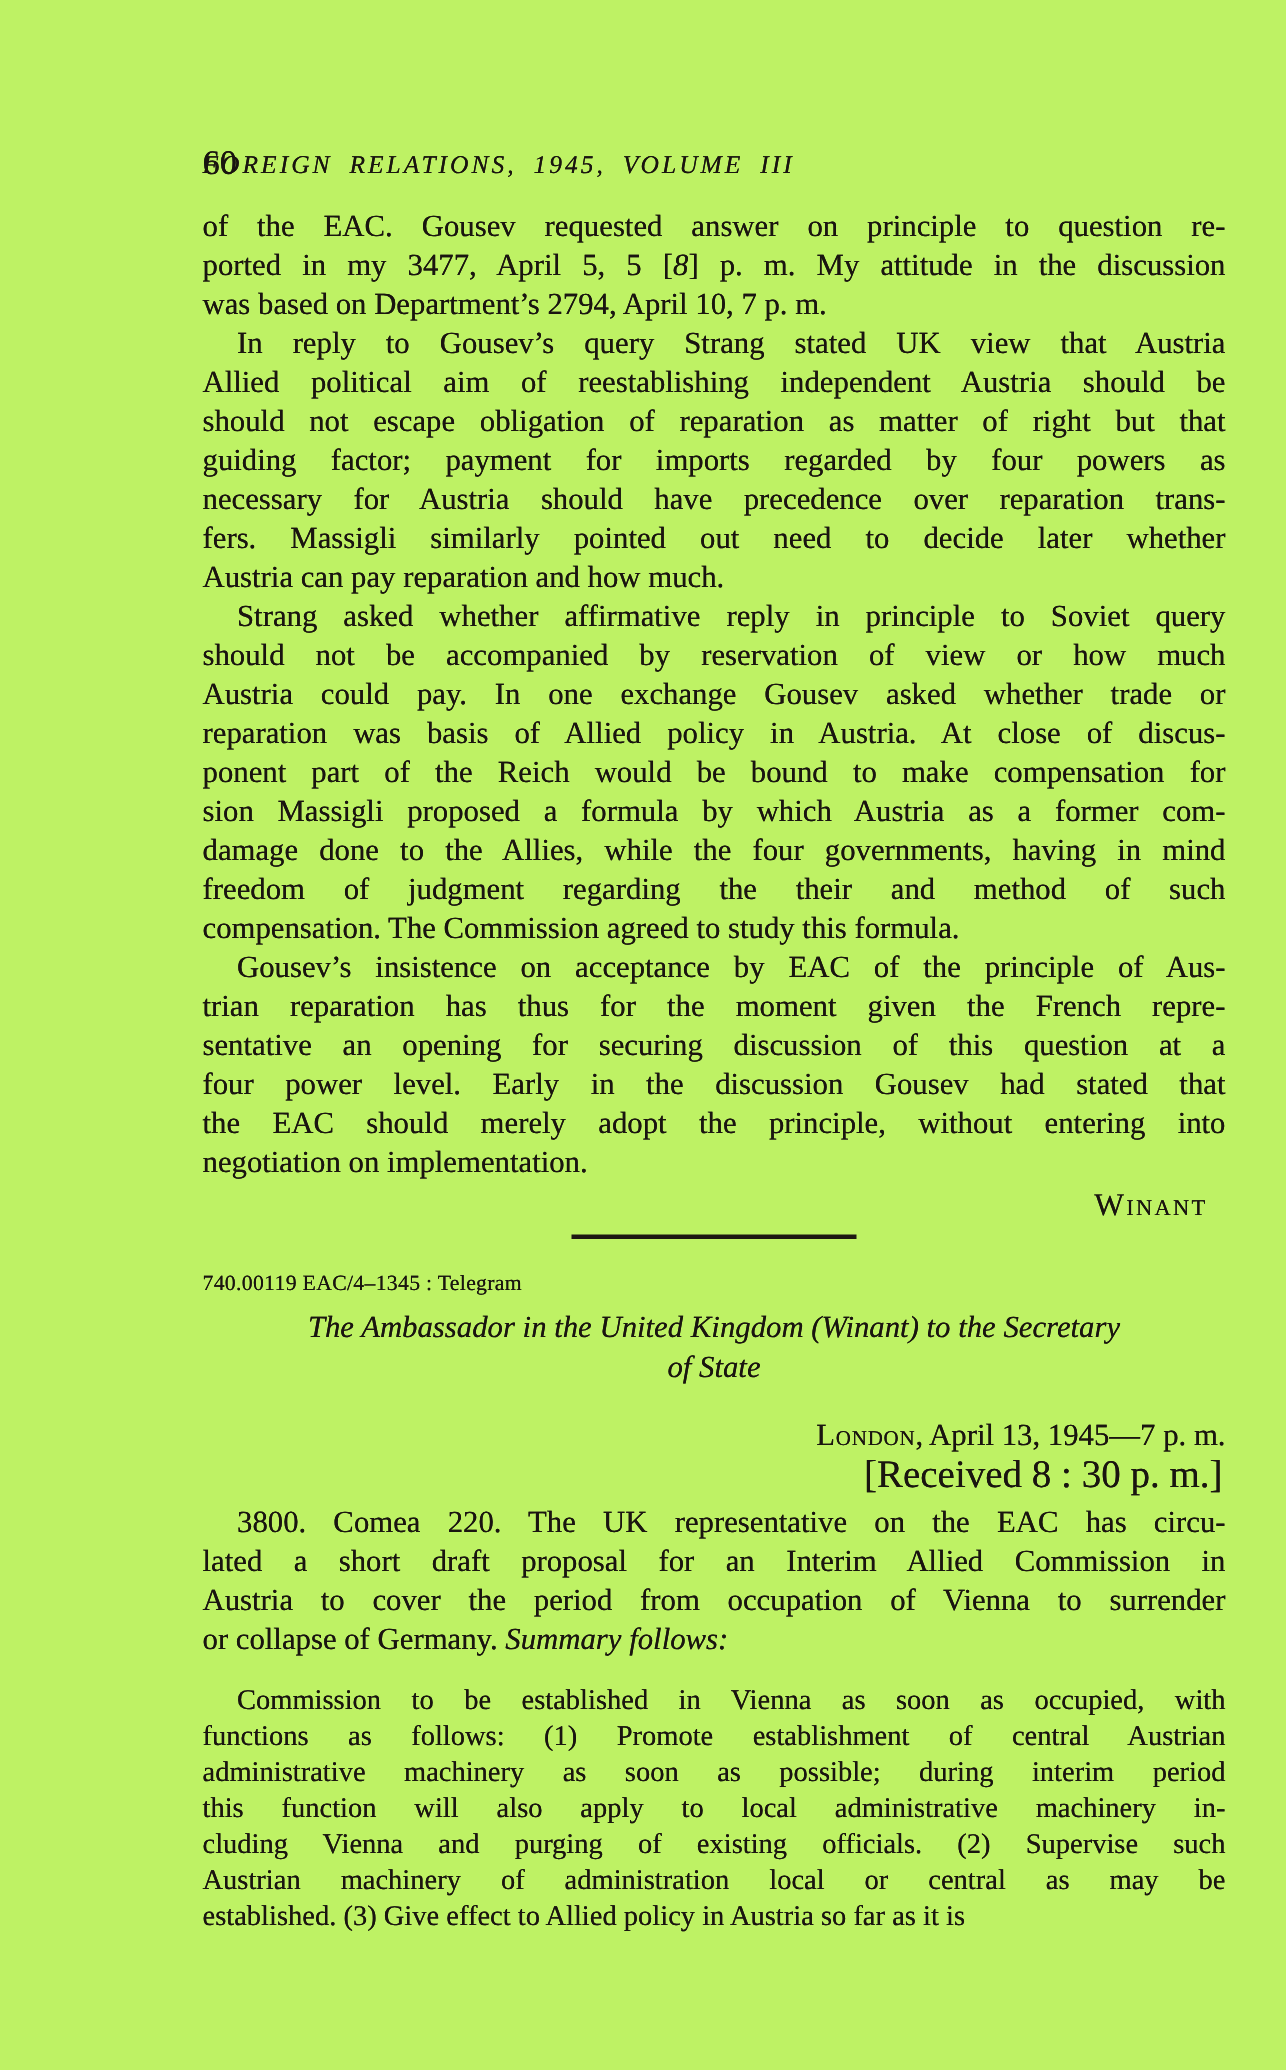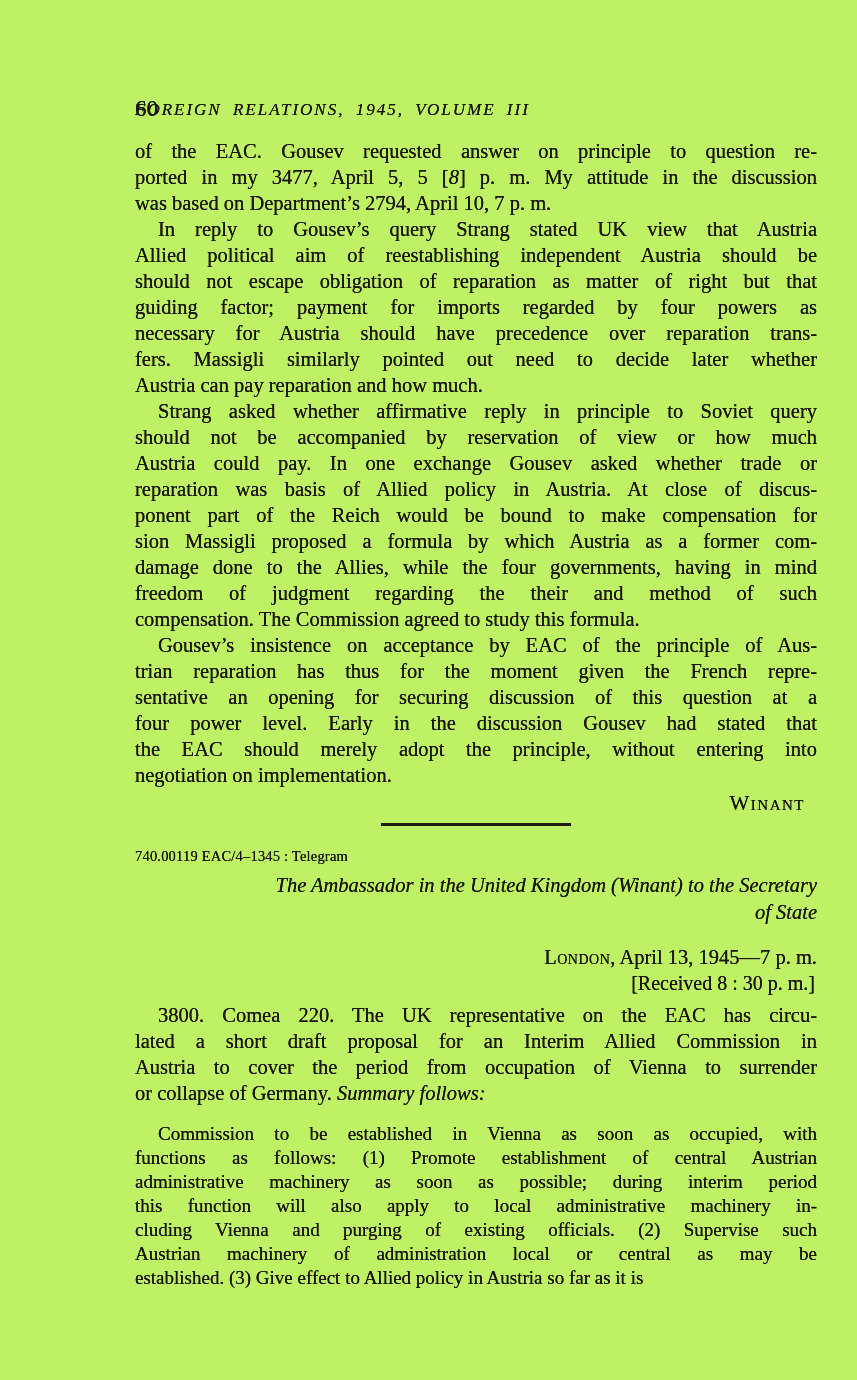--- a/index.html
+++ b/index.html
@@ -78,36 +78,36 @@
   
   .ref {
     margin-top: 21px;
     font-size: 14.5px;
     line-height: 18px;
     letter-spacing: 0.2px;
   }
   
   .doc-heading {
     margin-top: 7px;
-    text-align: right;
+    text-align: center;
     font-style: italic;
     font-size: 20.5px;
     line-height: 27px;
   }
   
   .dateline {
     margin-top: 18px;
     text-align: right;
     font-size: 20.5px;
     line-height: 26px;
   }
   .sc { font-variant: small-caps; letter-spacing: 0.5px; }
   .received {
     text-align: right;
-    font-size: 20px;
+    font-size: 26px;
     line-height: 26px;
     padding-right: 2px;
   }
   .open-para { margin-top: 6px; }
   
   .summary {
     margin-top: 16px;
     font-size: 19px;
     line-height: 24px;
   }

